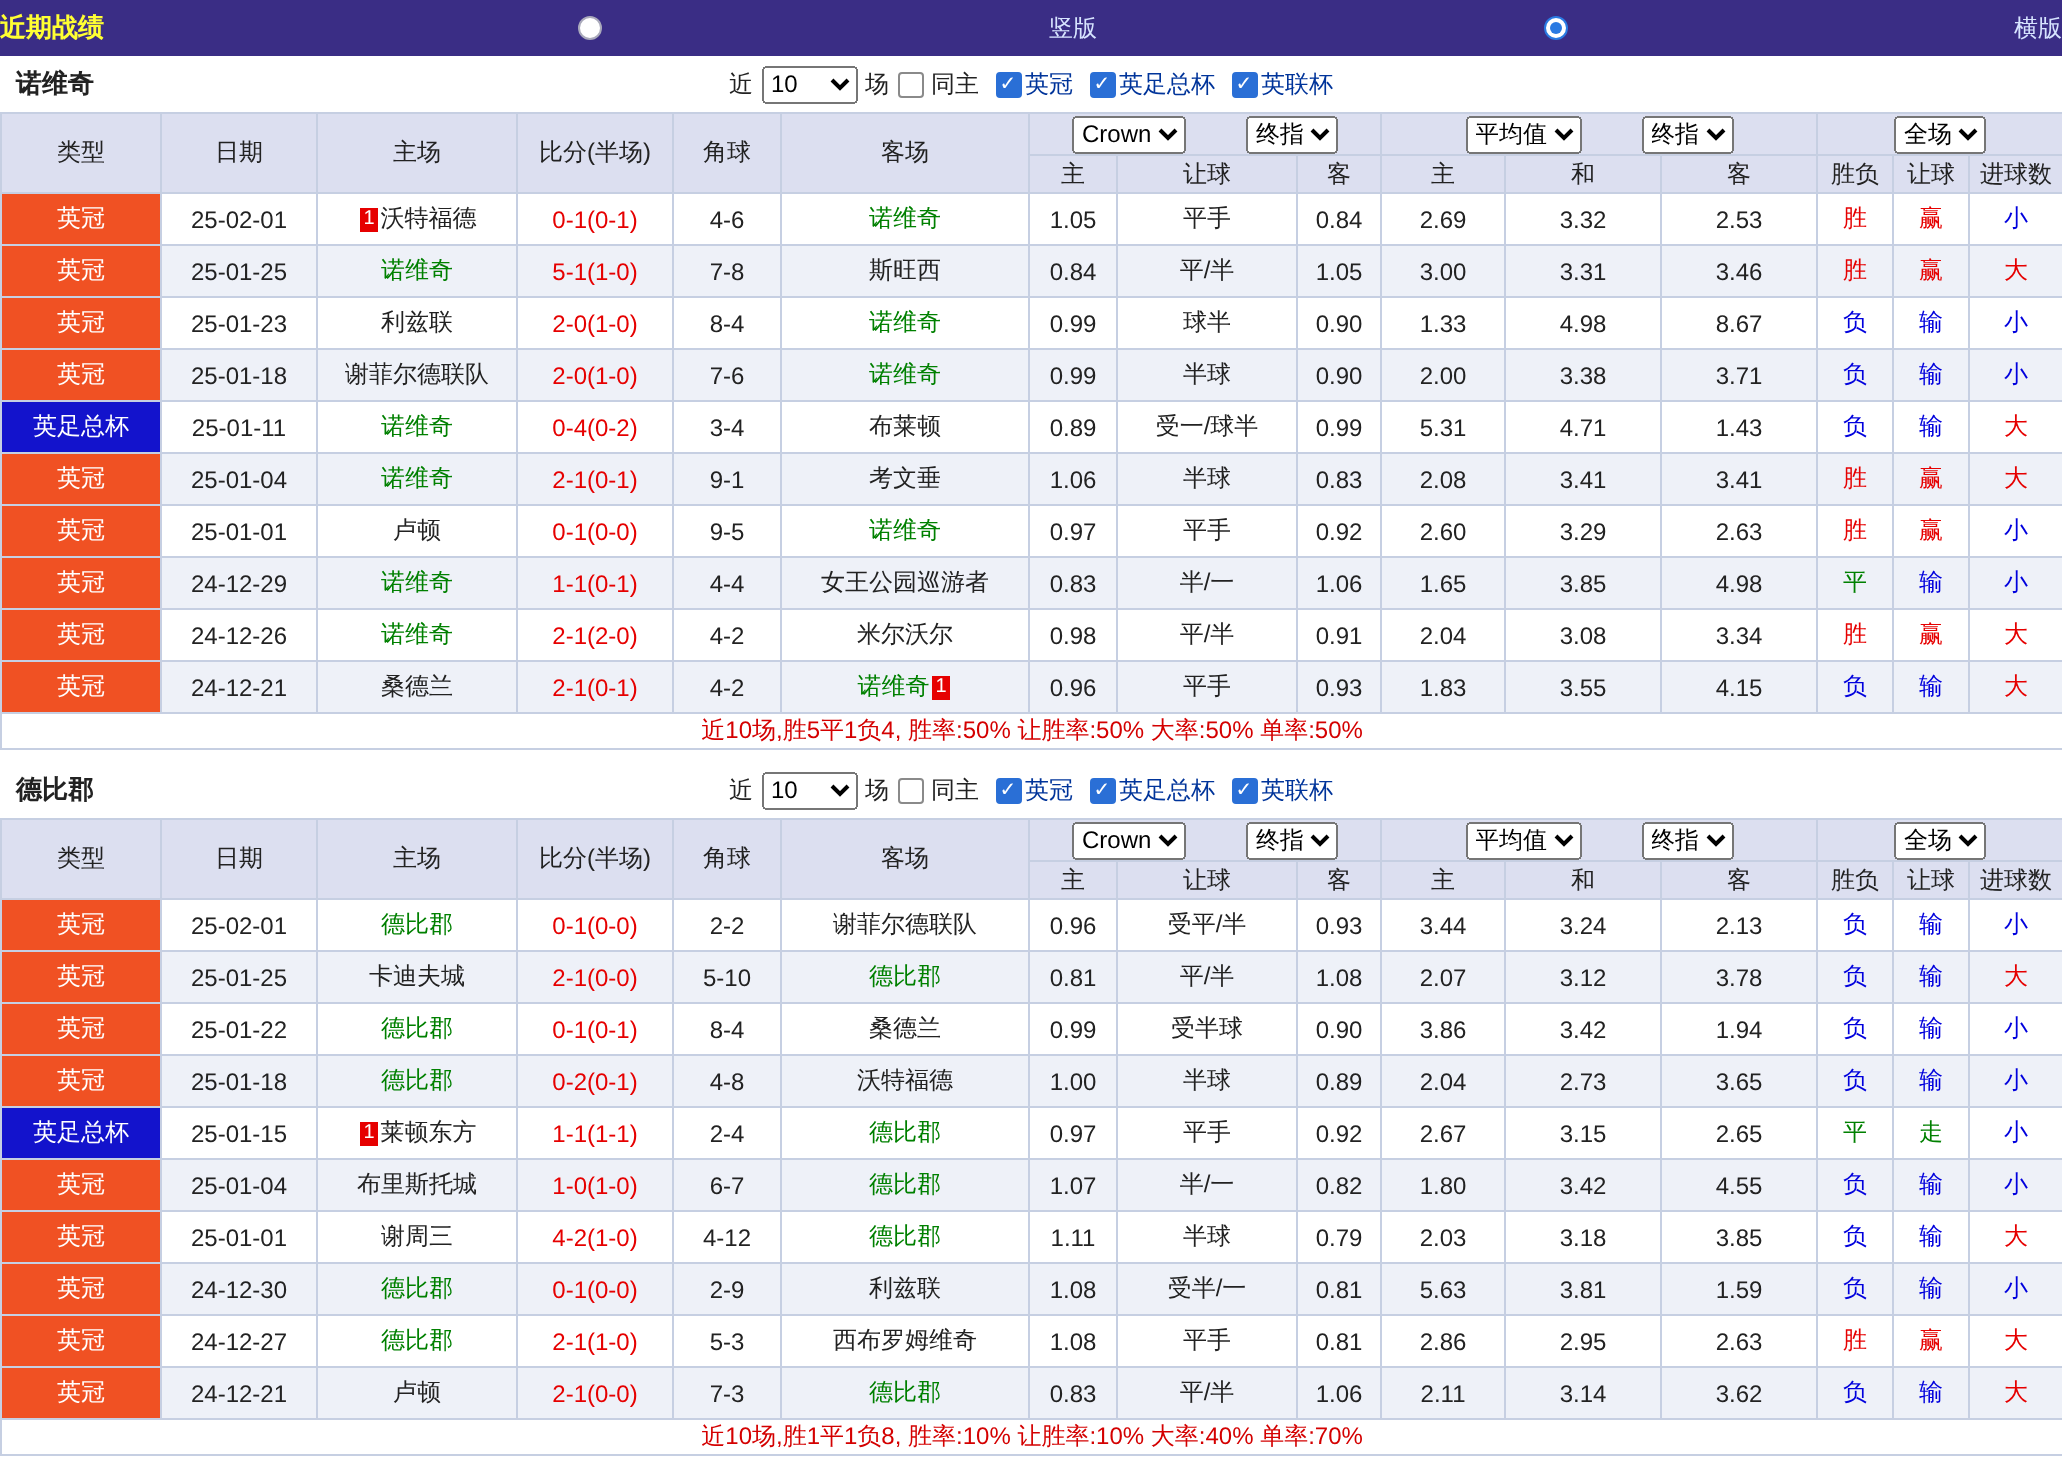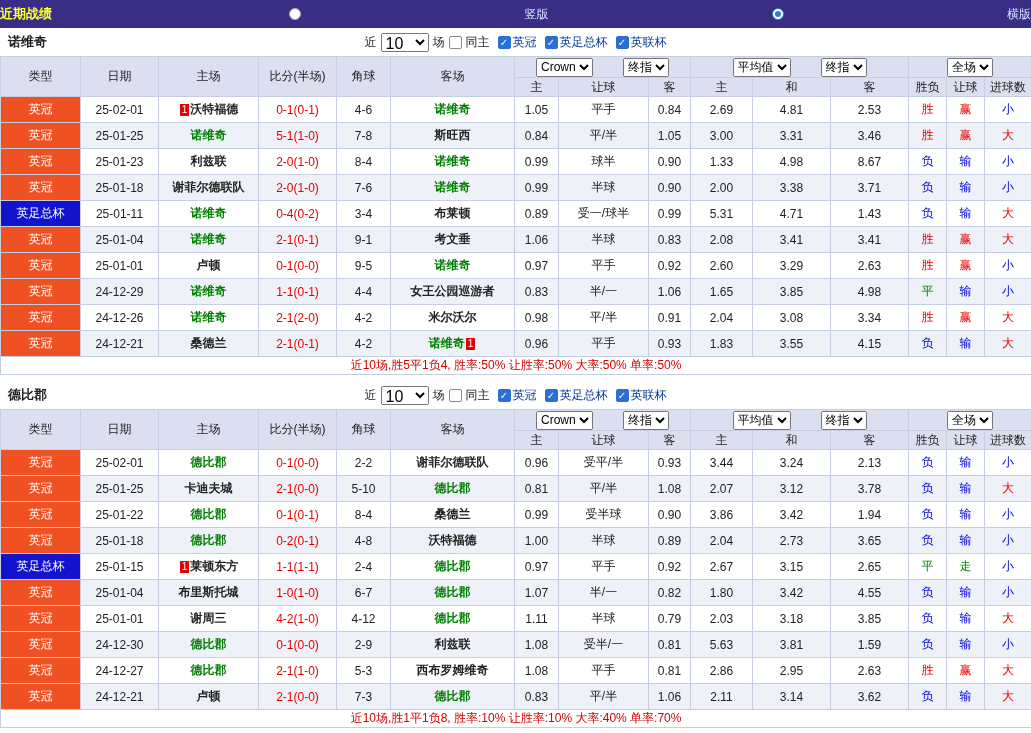--- a/index.html
+++ b/index.html
@@ -40,21 +40,21 @@
   .section + .section{margin-top:6px;}
   .sec-head{
     position:relative;height:28px;background:#fff;
     display:flex;align-items:center;justify-content:center;
   }
   .team{
     position:absolute;left:8px;top:0;height:28px;line-height:28px;
     font-size:13px;font-weight:bold;color:#222;
   }
   .filters{display:flex;align-items:center;gap:4px;color:#222;}
-  .filters .cnt{width:48px;height:19px;font-size:16px;}
+  .filters .cnt{width:48px;height:19px;font-size:12px;}
   .cb{
     width:13px;height:13px;border:1px solid #8a8a8a;border-radius:2px;
     background:#fff;display:inline-flex;align-items:center;justify-content:center;
     font-size:10px;color:#fff;cursor:pointer;
   }
   .cb.on{background:#2a6fd6;border-color:#2a6fd6;}
   .cb.on::after{content:"✓";}
   .lgwrap{display:inline-flex;align-items:center;gap:2px;margin-left:4px;cursor:pointer;}
   .lg{color:#00349a;}
   
@@ -65,21 +65,21 @@
     white-space:nowrap;overflow:hidden;
     height:26px;padding:0;
   }
   thead th{background:#dcdff0;font-weight:normal;color:#222;height:21px;}
   thead tr:last-child th{height:19px;}
   .grp select{font-size:12px;height:19px;margin:0 15px;}
   tbody tr:nth-child(even) td{background:#eef1f8;}
   td.t-orange{background:#f05123 !important;color:#fff !important;}
   td.t-blue{background:#1313cc !important;color:#fff !important;}
   .score{color:#e60000;cursor:pointer;}
-  .tm{cursor:pointer;font-weight:bold;}
+  .tm{cursor:pointer;}
   .tm.focus{color:#008000;}
   .badge{
     background:#e60000;color:#fff;font-size:10px;line-height:12px;
     display:inline-block;padding:0 2px;margin:0 1px;vertical-align:middle;
   }
   .c-red{color:#e60000;}
   .c-green{color:#008000;}
   .c-blue{color:#0000dd;}
   tfoot td.summary{height:16px;color:#d40000;background:#fff;}
 </style>
@@ -165,21 +165,21 @@
             <td class="t-orange">英冠</td>
             <td>25-02-01</td>
             <td><span class="badge">1</span><span class="tm">沃特福德</span></td>
             <td class="score">0-1(0-1)</td>
             <td>4-6</td>
             <td><span class="tm focus">诺维奇</span></td>
             <td>1.05</td>
             <td>平手</td>
             <td>0.84</td>
             <td>2.69</td>
-            <td>4.81</td>
+            <td>3.32</td>
             <td>2.53</td>
             <td class="c-red">胜</td>
             <td class="c-red">赢</td>
             <td class="c-blue">小</td>
           </tr>
           <tr>
             <td class="t-orange">英冠</td>
             <td>25-01-25</td>
             <td><span class="tm focus">诺维奇</span></td>
             <td class="score">5-1(1-0)</td>

